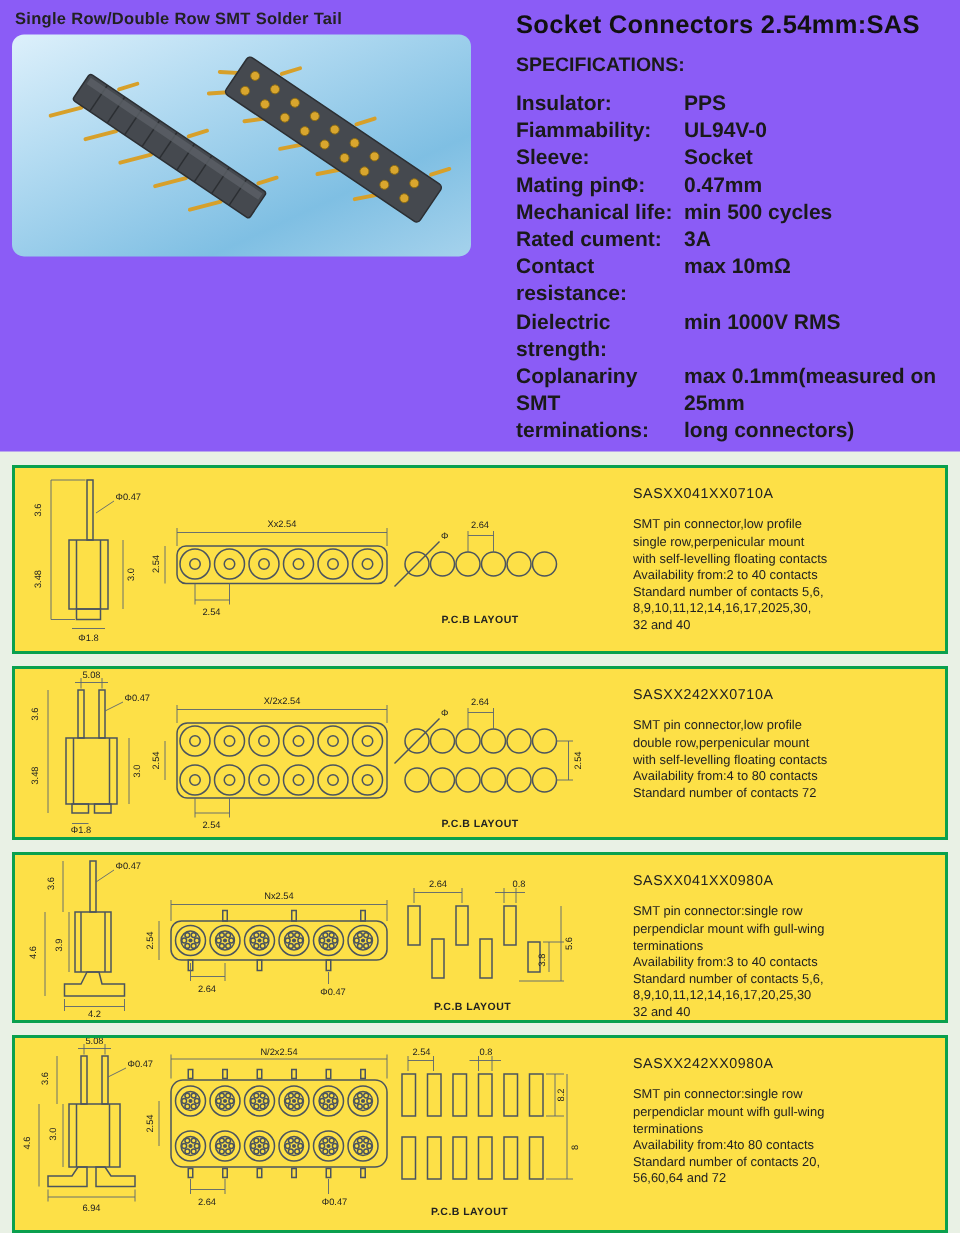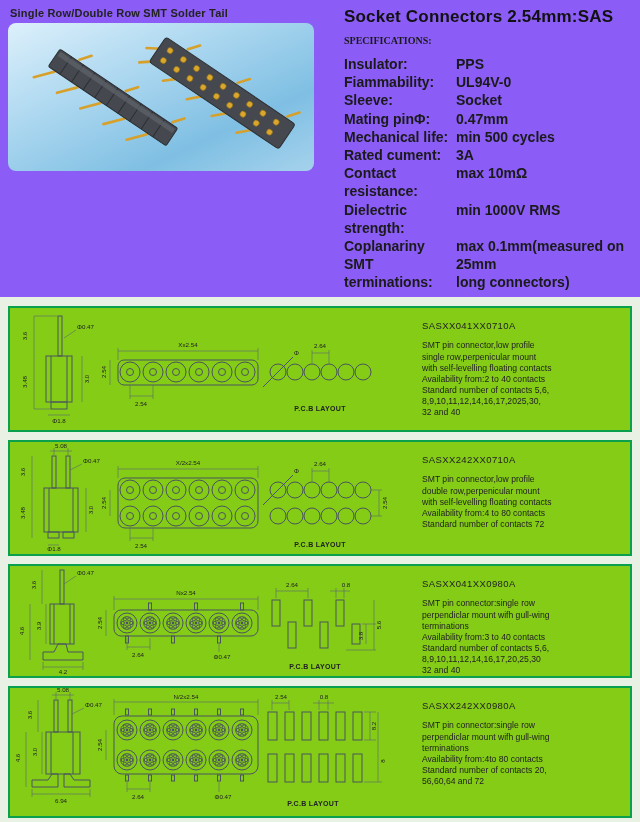--- a/index.html
+++ b/index.html
@@ -13,28 +13,28 @@
   .top{background:#8b5cf6;display:flex;padding:5px 8px 6px 8px;}
   .top-left{width:312px;flex:0 0 auto;}
   .left-title{font-size:11px;font-weight:bold;letter-spacing:.2px;padding:2px 0 4px 2px;color:#222;}
   .photo{
     width:306px;height:148px;border-radius:8px;
     background:linear-gradient(155deg,#ddf0fb 0%,#b5dcf2 30%,#7fbfe3 72%,#a5d2ec 100%);
     position:relative;overflow:hidden;
   }
   .top-right{flex:1;padding-left:24px;padding-top:2px;}
   .main-title{font-size:17px;font-weight:bold;color:#111;letter-spacing:.2px;}
-  .specs-heading{font-size:10px;font-weight:bold;margin:8px 0 9px 0;font-family:Liberation Serif, serif;}
+  .specs-heading{font-size:13px;font-weight:bold;margin:8px 0 9px 0;}
   .spec-row{display:flex;font-size:14px;font-weight:bold;line-height:1.3;}
   .spec-label{width:112px;flex:0 0 auto;}
   .spec-value{flex:1;}
   
   .panels{padding:9px 8px 0 8px;}
   .panel{
-    border:2px solid #0aa04e;background:#84cc16;margin-bottom:8px;
+    border:2px solid #0aa04e;background:#fde047;margin-bottom:8px;
     display:flex;align-items:flex-start;
   }
   .panel-text{width:196px;padding:12px 4px 0 0;flex:0 0 auto;}
   .part-number{font-size:9.5px;letter-spacing:.4px;margin-bottom:9px;color:#222;}
   .part-desc{font-size:8.6px;line-height:1.3;white-space:pre-line;color:#222;}
   svg.drawing{stroke:#4b545e;fill:none;stroke-width:1;flex:0 0 auto;}
   svg.drawing text{fill:#222;stroke:none;font-size:6.2px;font-family:"Liberation Sans",sans-serif;}
   svg.drawing text.pcb-label{font-size:7px;font-weight:bold;letter-spacing:.3px;}
   svg.drawing line.dim, svg.drawing path.dim{stroke-width:.6;stroke:#5a6470;}
   

